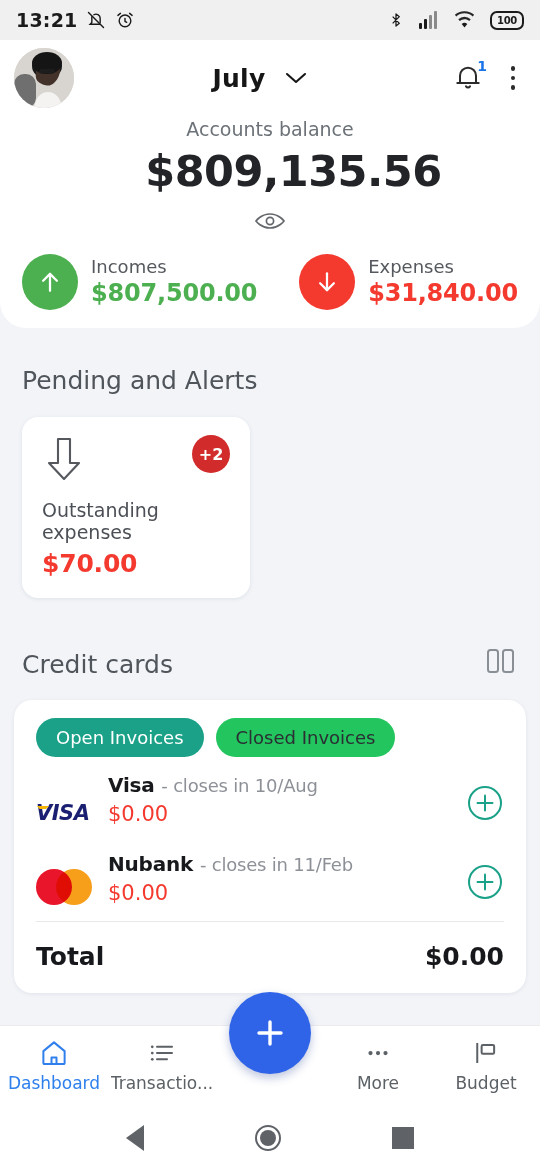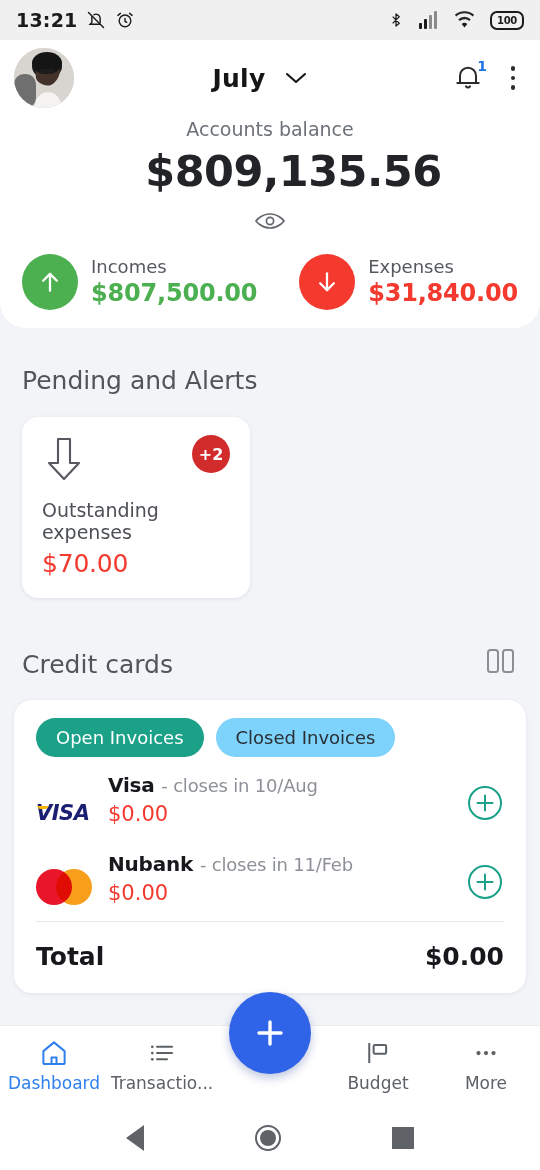--- a/index.html
+++ b/index.html
@@ -83,31 +83,31 @@
     background:#fff; border-radius:16px; width:228px; padding:18px 20px 20px;
     box-shadow:0 1px 4px rgba(25,40,70,.09);
   }
   .alert-top { display:flex; align-items:flex-start; height:52px; }
   .alert-badge {
     margin-left:auto; width:38px; height:38px; border-radius:50%;
     background:#d22b2b; color:#fff; font-size:16px; font-weight:600;
     display:flex; align-items:center; justify-content:center;
   }
   .alert-name { font-size:19px; color:#4c5056; margin-top:12px; }
-  .alert-val { font-size:25px; color:#f4392f; font-weight:400; margin-top:6px; letter-spacing:-.2px; }
+  .alert-val { font-size:25px; color:#f4392f; font-weight:700; margin-top:6px; letter-spacing:-.2px; }
 
   
   .cc-card {
     margin:16px 14px 0; background:#fff; border-radius:18px; padding:18px 22px 0;
     box-shadow:0 1px 4px rgba(25,40,70,.08);
   }
   .chips { display:flex; gap:12px; }
   .chip { border-radius:20px; padding:9px 20px; font-size:18px; }
   .chip.active { background:#1aa188; color:#fff; }
-  .chip.inactive { background:#7dd3fc; color:#2b2e33; }
+  .chip.inactive { background:#22c55e; color:#2b2e33; }
 
   .cc-row { display:flex; align-items:flex-end; padding:16px 0 10px; }
   .cc-logo { width:72px; flex:none; display:flex; align-items:center; justify-content:flex-start; }
   .cc-info { flex:1; }
   .cc-title { font-size:20px; color:#17191c; font-weight:600; letter-spacing:-.2px; }
   .cc-title .sub { font-weight:400; font-size:18px; color:#8d9197; }
   .cc-amount { font-size:21px; color:#f4392f; margin-top:5px; }
   .cc-plus { flex:none; }
   .cc-divider { height:1px; background:#e7e8ea; margin:6px 0 0; }
   .cc-total { display:flex; align-items:flex-start; padding:20px 0 22px; }
@@ -375,34 +375,34 @@
           <line x1="8" y1="12" x2="20" y2="12"></line>
         <circle cx="4.2" cy="17" r="1.1" fill="#5c6166" stroke="none"></circle>
           <line x1="8" y1="17" x2="16" y2="17"></line>
       </svg>
       <span class="nav-label">Transactio...</span>
     </div>
     <div class="nav-item spacer">
         <span>&nbsp;</span>
       </div>
     <div class="nav-item">
-      <svg width="30" height="30" viewBox="0 0 24 24" fill="none" stroke="#5c6166" stroke-width="1.6" stroke-linejoin="round">
-        <line x1="5" y1="4" x2="5" y2="20"></line>
-          <rect x="8.5" y="5.5" width="10" height="7" rx="1"></rect>
-      </svg>
-      <span class="nav-label">Budget</span>
-    </div>
-    <div class="nav-item">
       <svg width="30" height="30" viewBox="0 0 24 24" fill="#5c6166">
         <circle cx="6" cy="12" r="1.7"></circle>
           <circle cx="12" cy="12" r="1.7"></circle>
           <circle cx="18" cy="12" r="1.7"></circle>
       </svg>
       <span class="nav-label">More</span>
     </div>
+    <div class="nav-item">
+      <svg width="30" height="30" viewBox="0 0 24 24" fill="none" stroke="#5c6166" stroke-width="1.6" stroke-linejoin="round">
+        <line x1="5" y1="4" x2="5" y2="20"></line>
+          <rect x="8.5" y="5.5" width="10" height="7" rx="1"></rect>
+      </svg>
+      <span class="nav-label">Budget</span>
+    </div>
   </div>
 
   <div class="androidnav">
     <div class="an-back"></div>
     <div class="an-home">
         <i></i>
       </div>
     <div class="an-recent"></div>
   </div>
 

